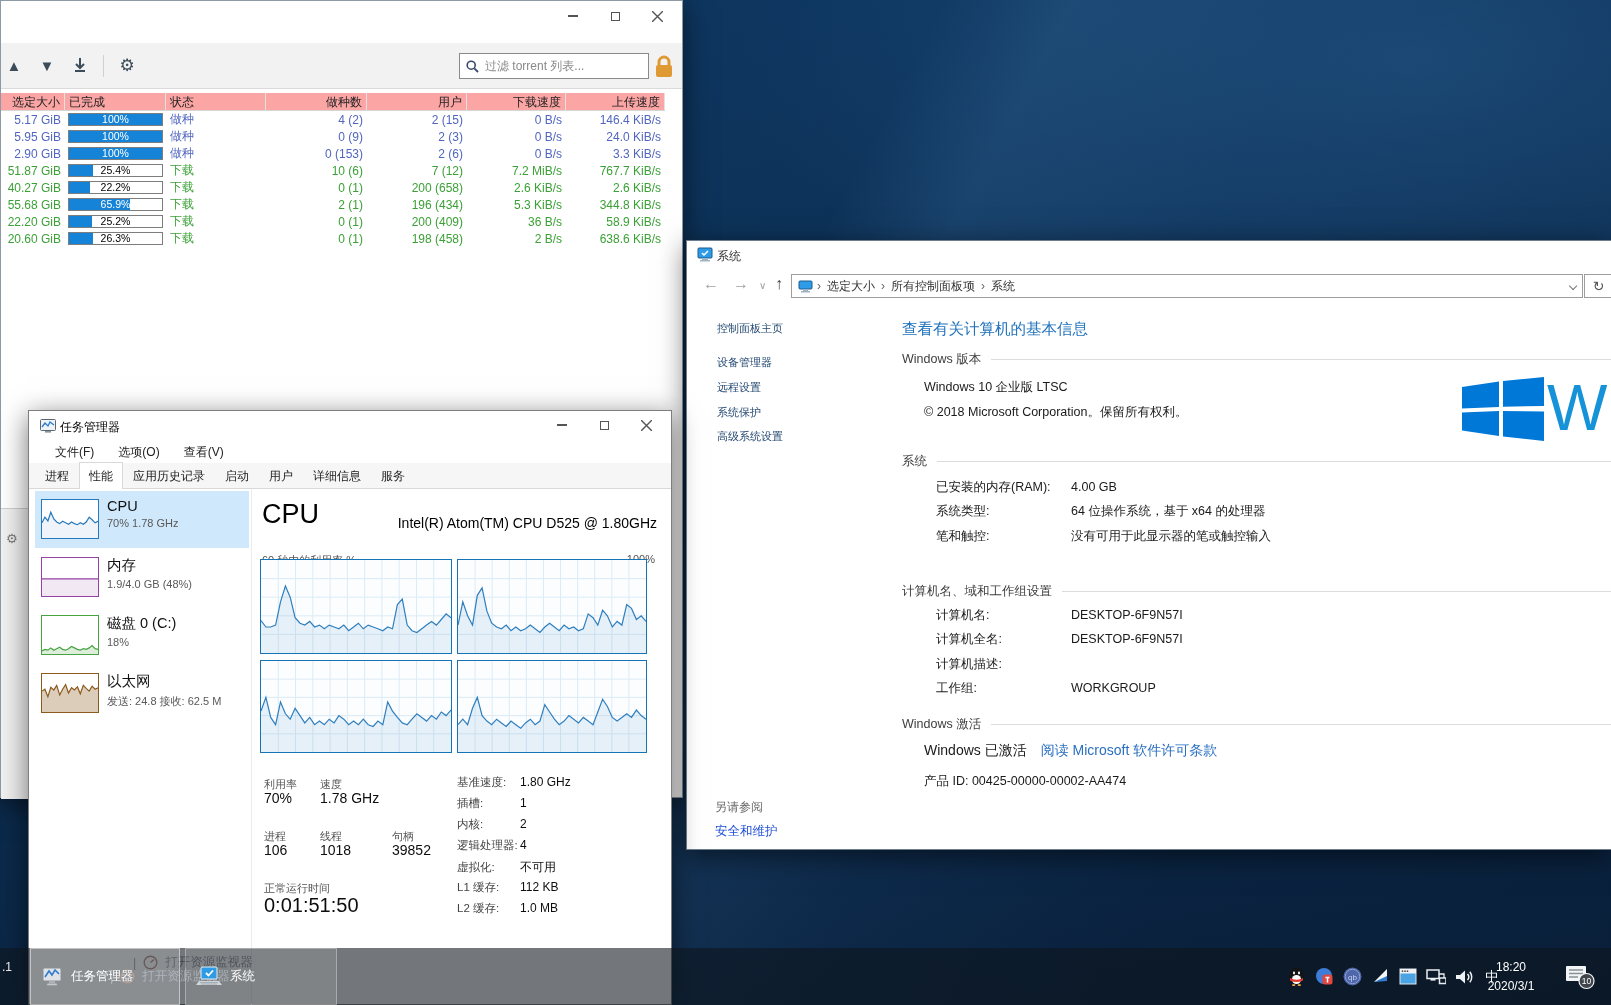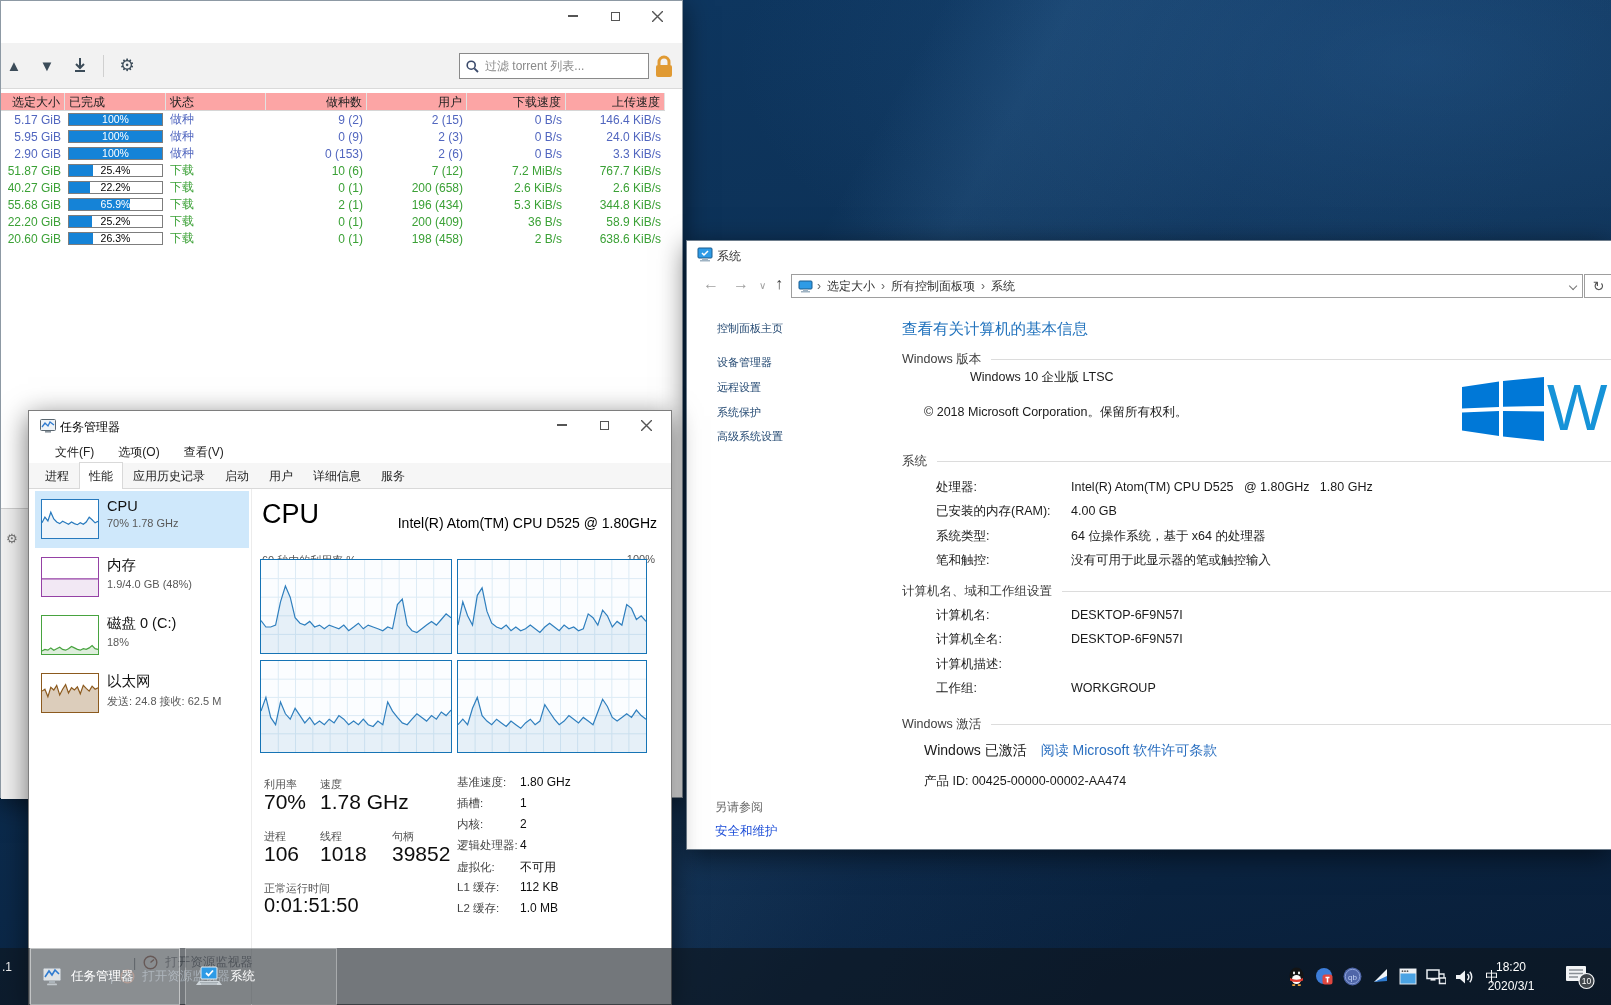--- a/index.html
+++ b/index.html
@@ -64,21 +64,21 @@
   #tm-main { position:absolute; left:222px; top:78px; width:422px; height:517px; border-left:1px solid #ececec; }
   #tm-cpu-h { position:absolute; left:10px; top:10px; font-size:27px; font-weight:400; color:#000; }
   #tm-cpu-sub { position:absolute; right:16px; top:26px; font-size:14px; color:#000; }
   #tm-axis { position:absolute; left:10px; right:18px; top:56px; display:flex; justify-content:space-between; font-size:11px; color:#555;margin-top:8px; }
   .chart { position:absolute; border:1px solid #1674b5; background:#fbfdff; }
   #ch1 { left:8px;  top:70px;  width:192px; height:95px; }
   #ch2 { left:205px; top:70px;  width:190px; height:95px; }
   #ch3 { left:8px;  top:171px; width:192px; height:93px; }
   #ch4 { left:205px; top:171px; width:190px; height:93px; }
   .slab { position:absolute; font-size:11px; color:#555; }
-  .sval { position:absolute; font-size:21px; color:#0d0d0d; }
+  .sval { position:absolute; font-size:14px; color:#0d0d0d; }
   #tm-right { position:absolute; left:205px; top:286px; font-size:11.5px; }
   #tm-right .rrow { height:21px; white-space:nowrap; }
   #tm-right .rl { display:inline-block; width:63px; color:#444; }
   #tm-right .rv { color:#0d0d0d; font-size:12px; }
   #tm-ghost { position:absolute; left:104px; top:543px; display:flex; align-items:center; gap:7px; color:#84888d; font-size:12.5px; }
 
   
   #system { left:686px; top:240px; width:925px; height:610px; border:1px solid #6e7d8c; border-right:none; }
   #sys-title { position:absolute; left:0; top:0; width:100%; height:28px; background:#fff; }
   #sys-title .t-label { position:absolute; left:30px; top:7px; font-size:12px; color:#333; }
@@ -171,21 +171,21 @@
     <div id="t-rows">
         <div class="t-row seed">
           <span class="ar">5.17 GiB</span>
           <div class="prog">
             <div class="bar">
               <div class="fill" style="width: 100%;"></div>
               <div class="ptext white">100%</div>
             </div>
           </div>
           <span class="al">做种</span>
-          <span class="ar">9 (2)</span>
+          <span class="ar">4 (2)</span>
           <span class="ar">2 (15)</span>
           <span class="ar">0 B/s</span>
           <span class="ar">146.4 KiB/s</span>
         </div>
         <div class="t-row seed">
           <span class="ar">5.95 GiB</span>
           <div class="prog">
             <div class="bar">
               <div class="fill" style="width: 100%;"></div>
               <div class="ptext white">100%</div>
@@ -332,39 +332,38 @@
       </div>
     <div id="see-also">另请参阅</div>
     <div id="sec-link">安全和维护</div>
 
     <div id="sys-heading">查看有关计算机的基本信息</div>
 
     <div class="sechead" style="top:110px;">
       <span>Windows 版本</span>
         <span class="ln"></span>
     </div>
-    <div style="position:absolute;left:237px;top:128px;font-size:12.5px;color:#1a1a1a;margin-left:46px;">Windows 10 企业版 LTSC</div>
+    <div style="position:absolute;left:237px;top:138px;font-size:12.5px;color:#1a1a1a;">Windows 10 企业版 LTSC</div>
     <div style="position:absolute;left:237px;top:163px;font-size:12.5px;color:#1a1a1a;">© 2018 Microsoft Corporation。保留所有权利。</div>
 
     <div id="winlogo">
       <svg width="82" height="64" viewBox="0 0 82 64">
         <path d="M0 10 L37 4.5 L37 30 L0 31.5 Z" fill="#0078d7"></path>
         <path d="M41 4 L82 0 L82 29 L41 29.7 Z" fill="#0078d7"></path>
         <path d="M0 35.5 L37 34 L37 59 L0 53.5 Z" fill="#0078d7"></path>
         <path d="M41 34 L82 34.5 L82 64 L41 59.5 Z" fill="#0078d7"></path>
       </svg>
     </div>
     <div id="winlogo-w">W</div>
 
     <div class="sechead" style="top:212px;">
       <span>系统</span>
         <span class="ln"></span>
     </div>
     <div id="sys-rows" style="position:absolute;left:249px;top:238px;">
-        <div class="sysrow"><span class="lb">处理器:</span><span>Intel(R) Atom(TM) CPU D525   @ 1.80GHz   1.80 GHz</span></div>
         <div class="sysrow"><span class="lb">已安装的内存(RAM):</span><span>4.00 GB</span></div>
         <div class="sysrow"><span class="lb">系统类型:</span><span>64 位操作系统，基于 x64 的处理器</span></div>
         <div class="sysrow"><span class="lb">笔和触控:</span><span>没有可用于此显示器的笔或触控输入</span></div>
       </div>
 
     <div class="sechead" style="top:342px;">
       <span>计算机名、域和工作组设置</span>
         <span class="ln"></span>
     </div>
     <div id="comp-rows" style="position:absolute;left:249px;top:366px;">

